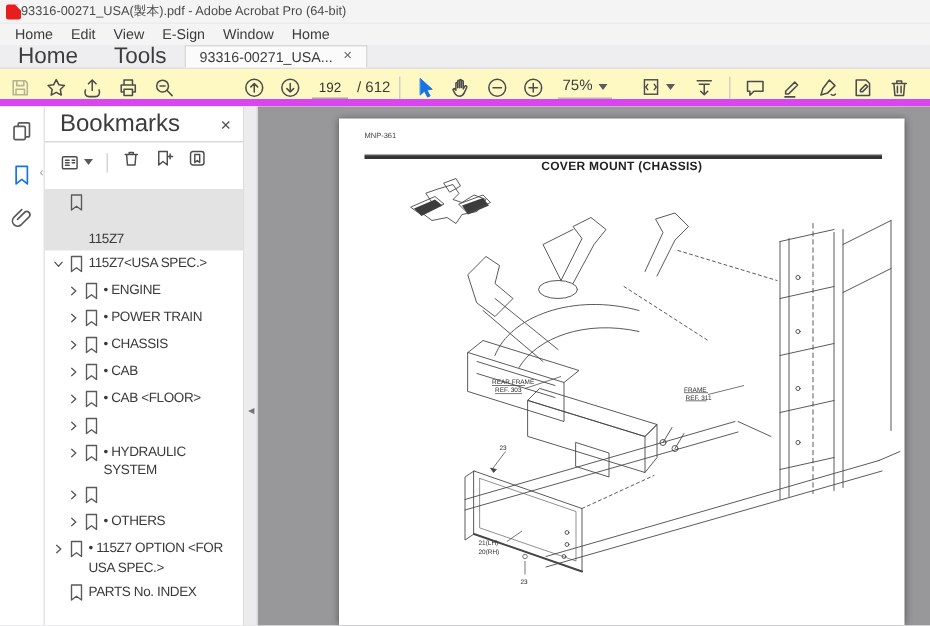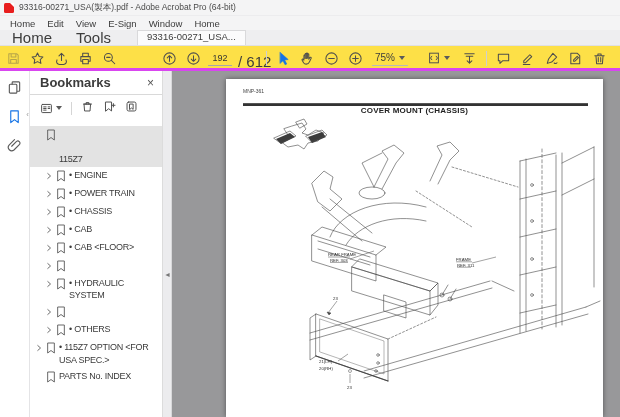--- a/index.html
+++ b/index.html
@@ -1,50 +1,50 @@
 <!DOCTYPE html>
 <html><head>
 <meta charset="utf-8">
 <style>
   * { margin:0; padding:0; box-sizing:border-box; }
   html,body { width:620px; height:417px; overflow:hidden;
     font-family:"Liberation Sans","DejaVu Sans",sans-serif; color:#333; background:#f4f4f5;}
   .app { position:relative; width:620px; height:417px; }
 
   
-  .titlebar { height:16px; background:#f4f4f5; display:flex; align-items:center; gap:5px;
+  .titlebar { height:16px; background:#f4f4f5; display:flex; align-items:center; gap:0;
     padding-left:4px; border-bottom:1px solid #ececee;}
   .titlebar .title { font-size:8.5px; color:#4a4a4a; }
   .pdficon { width:10px; height:10px; background:#e81e1e; border-radius:1.5px; position:relative; flex:none;}
   .pdficon:after{ content:""; position:absolute; right:0; top:0; border:2.5px solid #fff;
     border-left-color:transparent; border-bottom-color:transparent; }
 
   
   .menubar { height:14px; background:#f4f4f5; display:flex; align-items:center; padding-left:4px;}
   .menubar span { font-size:9.5px; padding:0 6px; color:#3c3c3c; cursor:default;}
 
   
   .tabbar { height:16px; background:#eeeef0; display:flex; align-items:stretch; border-bottom:1px solid #e0e0e2;}
   .tab { font-size:15px; color:#3c3c3c; display:flex; align-items:center; padding:0 12px;}
   .doctab { font-size:9.5px; color:#3c3c3c; display:flex; align-items:center; gap:7px;
-    background:#fbfbfc; border:1px solid #d9d9db; border-bottom:none; padding:0 9px; margin-left:14px;flex-direction:column;}
+    background:#fbfbfc; border:1px solid #d9d9db; border-bottom:none; padding:0 9px; }
   .tabclose { font-size:10px; color:#666; line-height:1;}
 
   
-  .toolbar { position:relative; height:25px; background:#fde047; border-bottom:3px solid #d946ef;}
+  .toolbar { position:relative; height:25px; background:#fef9c3; border-bottom:5px solid #d946ef;}
   .tb { position:absolute; top:2px; width:22px; height:20px; background:none; border:none;
     display:flex; align-items:center; justify-content:center; padding:0;}
   .tb svg { width:15px; height:15px; stroke:#4d4d4d; fill:none; stroke-width:1.1;
     stroke-linecap:round; stroke-linejoin:round;}
   .tb.disabled { opacity:.4; }
   .tsep { position:absolute; top:5px; width:1px; height:15px; background:#cfcfcf;}
   .pageinput { position:absolute; left:208px; top:4px; width:24px; height:16px; border:none;
     border-bottom:1px solid #a8a8a8; background:transparent; font-size:9px; text-align:center;
     font-family:inherit; color:#333;}
-  .pagecount { position:absolute; left:238px; top:7px; font-size:15px; color:#3c3c3c;}
+  .pagecount { position:absolute; left:238px; top:7px; font-size:10px; color:#3c3c3c;}
   .zoomsel { position:absolute; left:372px; top:4px; height:16px; display:flex; align-items:center;
     gap:4px; padding:0 3px; border-bottom:1px solid #b9b9b9; background:none; border-top:none;
     border-left:none; border-right:none; font-family:inherit;}
   .zoomsel .z { font-size:10px; color:#3c3c3c;}
   .caret { width:0; height:0; border-left:3px solid transparent; border-right:3px solid transparent;
     border-top:4px solid #5a5a5a;}
   .fitbtn { position:absolute; left:424px; top:2px; width:28px; height:20px; background:none; border:none;
     display:flex; align-items:center; gap:3px; justify-content:center; padding:0;}
   .fitbtn svg { width:14px; height:14px; stroke:#4d4d4d; fill:none; stroke-width:1.1; stroke-linecap:round;}
 
@@ -54,21 +54,21 @@
     display:flex; flex-direction:column; align-items:center; padding-top:8px; gap:13px; background:#fff;}
   .sicon { width:16px; height:16px; display:flex; align-items:center; justify-content:center;}
   .sicon svg { width:15px; height:15px; stroke:#5a5a5a; fill:none; stroke-width:1.2; stroke-linecap:round; stroke-linejoin:round;}
   .sicon.active svg { stroke:#1473e6;}
   .strip-notch { position:absolute; right:0; top:40px; font-size:8px; color:#9a9a9a; line-height:1;}
 
   
   .panel { width:133px; flex:none; border-right:1px solid #dcdcdc; background:#fff; display:flex; flex-direction:column;}
   .panel-head { height:24px; display:flex; align-items:center; justify-content:space-between;
     padding:0 8px 0 10px; border-bottom:1px solid #d9d9d9;}
-  .panel-head .t { font-size:13px; font-weight:bold; color:#3c3c3c;}
+  .panel-head .t { font-size:16px; font-weight:normal; color:#3c3c3c;}
   .panel-head .x { font-size:12px; color:#555; line-height:1;}
   .panel-tools { height:26px; display:flex; align-items:center; gap:9px; padding-left:10px;}
   .panel-tools svg { width:13px; height:13px; stroke:#4d4d4d; fill:none; stroke-width:1.2; stroke-linecap:round; stroke-linejoin:round;}
   .pt-div { width:1px; height:13px; background:#d5d5d5;}
   .pt-opt { display:flex; align-items:center; gap:3px;}
 
   .tree { padding-top:5px; font-size:9px; letter-spacing:-0.25px;}
   .row { display:flex; align-items:flex-start; min-height:18px; padding:2px 2px 2px 4px;}
   .row.lvl2 { padding-left:14px;}
   .row.selected { background:#e3e3e3;}
@@ -297,20 +297,33 @@
         <div class="row lvl1 selected">
           <span class="chev"></span>
           <span class="bmico">
               <svg viewBox="0 0 12 14">
                 <path d="M2 1h8v12l-4-3-4 3z"></path>
               </svg>
             </span>
           <span class="lbl">115Z7</span>
         </div>
 
+        <div class="row lvl1">
+          <span class="chev">
+              <svg viewBox="0 0 13 13">
+                <path d="M2.5 4.5l4 4.5 4-4.5"></path>
+              </svg>
+            </span>
+          <span class="bmico">
+              <svg viewBox="0 0 12 14">
+                <path d="M2 1h8v12l-4-3-4 3z"></path>
+              </svg>
+            </span>
+          <span class="lbl">115Z7&lt;USA SPEC.&gt;</span>
+        </div>
 
         <div class="row lvl2">
           <span class="chev">
               <svg viewBox="0 0 13 13">
                 <path d="M4.5 2.5l4.5 4-4.5 4"></path>
               </svg>
             </span>
           <span class="bmico">
               <svg viewBox="0 0 12 14">
                 <path d="M2 1h8v12l-4-3-4 3z"></path>

